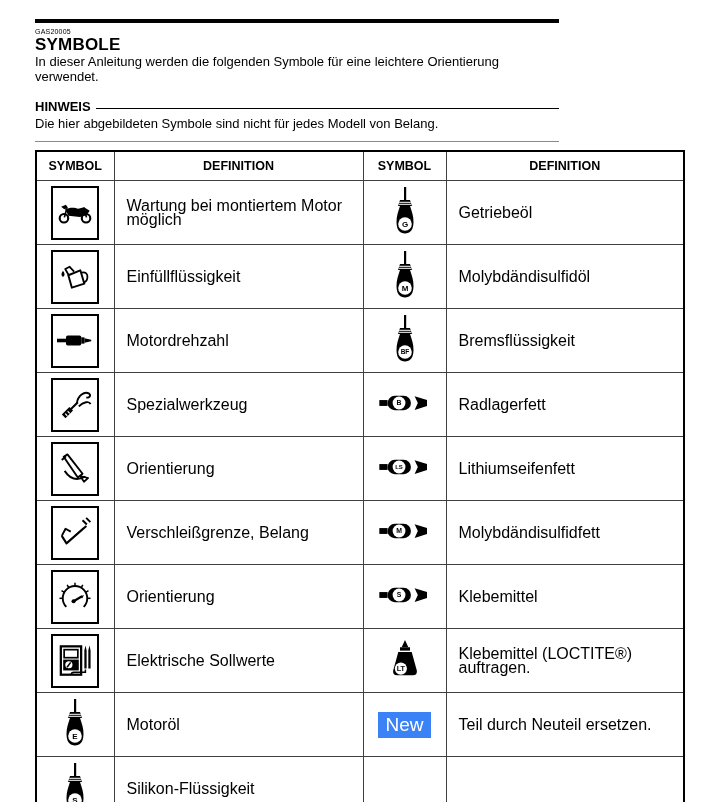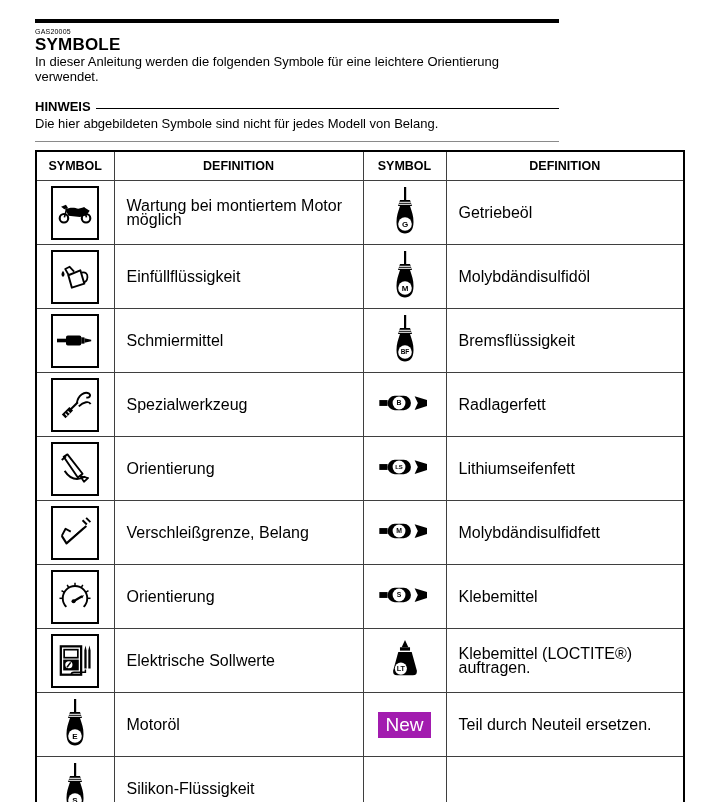--- a/index.html
+++ b/index.html
@@ -24,21 +24,21 @@
   }
   table.symbols th,table.symbols td{border:1px solid #3f3f3f;}
   table.symbols th{font-size:12.5px;height:28px;font-weight:bold;text-align:center;padding:0;margin-left:22px;}
   td.sym-cell{height:63px;text-align:center;vertical-align:middle;padding:0;}
   td.def-cell{font-size:16px;vertical-align:middle;padding:0 4px 0 12px;line-height:14px;}
   .sym-box{
     display:inline-flex;width:44px;height:50px;border:2px solid #000;background:#fff;
     align-items:center;justify-content:center;vertical-align:middle;
   }
   .new-badge{
-    display:inline-block;background:#a21caf;color:#fff;font-size:19px;line-height:26px;
+    display:inline-block;background:#3b82f6;color:#fff;font-size:19px;line-height:26px;
     padding:0 7px;vertical-align:middle;
   }
   svg text{font-family:"Liberation Sans", sans-serif;}
 </style>
 </head>
 <body>
 
 <div class="content">
   <div class="top-rule"></div>
   <div class="section-code">GAS20005</div>
@@ -113,21 +113,21 @@
   </tr>
         <tr>
     <td class="sym-cell"><div class="sym-box">
               <svg viewBox="0 0 40 14" width="36" height="13">
     <rect x="0" y="5" width="10" height="4" fill="#000"></rect>
     <rect x="10" y="1.5" width="17" height="11" rx="2" fill="#000"></rect>
     <rect x="27" y="3.5" width="3.5" height="7" fill="#000"></rect>
     <polygon points="30.5,4.5 38,6.2 38,7.8 30.5,9.5" fill="#000"></polygon>
   </svg>
             </div></td>
-    <td class="def-cell"><span>Schmiermittel</span></td>
+    <td class="def-cell"><span>Motordrehzahl</span></td>
     <td class="sym-cell"><svg viewBox="0 0 26 48" width="26" height="48">
     <rect x="12" y="0" width="2.2" height="13" fill="#000"></rect>
     <polygon points="8,13 18,13 20,19 6,19" fill="#000"></polygon>
     <line x1="7.2" y1="15.3" x2="18.8" y2="15.3" stroke="#fff" stroke-width="1"></line>
     <line x1="6.6" y1="17.3" x2="19.4" y2="17.3" stroke="#fff" stroke-width="1"></line>
     <path d="M8,19 C6,25 4.5,29 4.5,35 C4.5,43 8,46.5 13,46.5 C18,46.5 21.5,43 21.5,35 C21.5,29 20,25 18,19 Z" fill="#000"></path>
     <circle cx="13" cy="37" r="6.8" fill="#fff"></circle>
     <text class="badge-letter" x="13" y="37" dy="0.36em" text-anchor="middle" font-size="6.5" font-weight="bold" fill="#000">BF</text>
   </svg></td>
     <td class="def-cell"><span>Bremsflüssigkeit</span></td>

